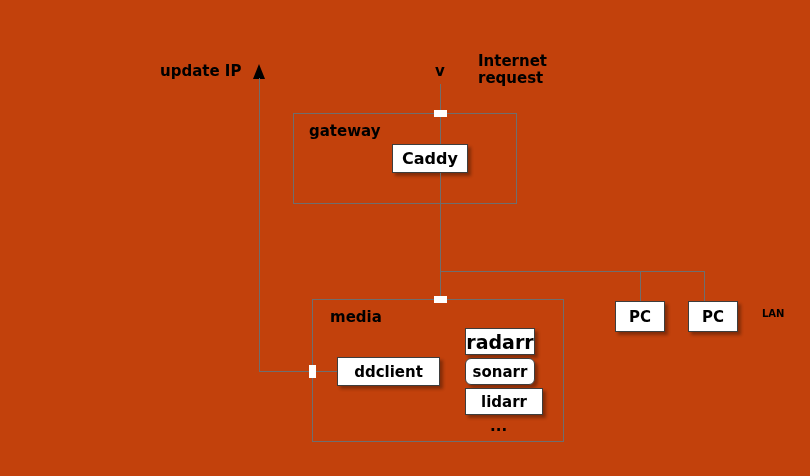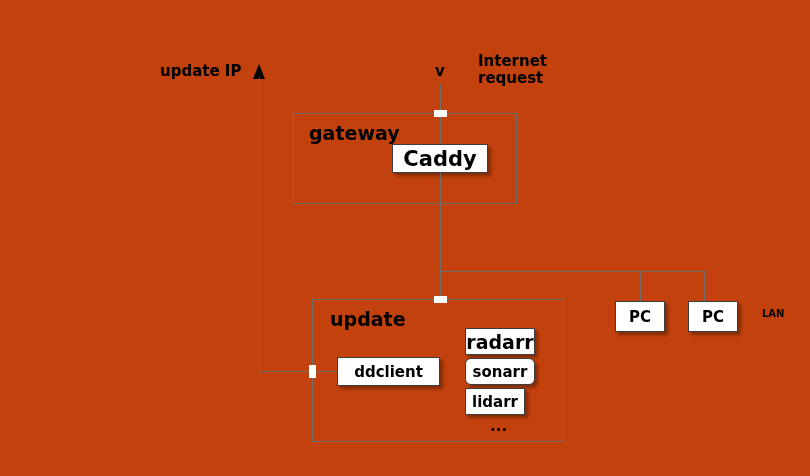--- a/index.html
+++ b/index.html
@@ -29,21 +29,21 @@
   .group {
     position: absolute;
     border: 1.6px solid #6e6e6e;
     background: transparent;
     box-sizing: border-box;
   }
   .group-title {
     position: absolute;
     color: #000000;
     font-weight: 700;
-    font-size: 19px;
+    font-size: 15px;
     white-space: pre;
   }
   
   .notch {
     position: absolute;
     background: #ffffff;
   }
 
   
   .node {
@@ -98,40 +98,40 @@
   <div class="wire-v" style="left:259px; top:78px; height:294px;"></div>
   <div class="wire-h" style="left:259px; top:371px; width:78px;"></div>
 
   <div class="wire-v" style="left:440px; top:84px; height:65px;"></div>
 
   <div class="group" style="left:293px; top:113px; width:224px; height:91px;"></div>
 
   <div class="notch" style="left:434px; top:110px; width:13px; height:7px;"></div>
   <div class="group-title" style="left:309px; top:122px;">gateway</div>
 
-  <div class="node" style="left:392px; top:144px; width:96px; height:29px; font-size:21px;">Caddy</div>
+  <div class="node" style="left:392px; top:144px; width:76px; height:29px; font-size:16px;">Caddy</div>
 
   <div class="wire-v" style="left:440px; top:173px; height:130px;"></div>
 
   <div class="wire-h" style="left:440px; top:271px; width:264px;"></div>
   <div class="wire-v" style="left:640px; top:271px; height:33px;"></div>
   <div class="wire-v" style="left:704px; top:271px; height:33px;"></div>
 
   <div class="node" style="left:615px; top:301px; width:50px; height:31px; font-size:15px;">PC</div>
   <div class="node" style="left:688px; top:301px; width:50px; height:31px; font-size:15px;">PC</div>
   <div class="label" style="left:762px; top:308px; font-size:10px;">LAN</div>
 
   <div class="group" style="left:312px; top:299px; width:252px; height:143px;"></div>
 
   <div class="notch" style="left:434px; top:296px; width:13px; height:7px;"></div>
 
   <div class="notch" style="left:309px; top:365px; width:7px; height:13px;"></div>
-  <div class="group-title" style="left:330px; top:308px;">update</div>
+  <div class="group-title" style="left:330px; top:308px;">media</div>
 
   <div class="node" style="left:337px; top:357px; width:103px; height:29px; font-size:15px;">ddclient</div>
 
   <div class="node" style="left:465px; top:328px; width:70px; height:27px; font-size:19px;">radarr</div>
   <div class="node" style="left:465px; top:358px; width:70px; height:27px; font-size:15px;border-radius:6px;">sonarr</div>
-  <div class="node" style="left:465px; top:388px; width:60px; height:27px; font-size:15px;">lidarr</div>
+  <div class="node" style="left:465px; top:388px; width:78px; height:27px; font-size:15px;">lidarr</div>
 
   <div class="label" style="left:490px; top:418px; font-size:15px;">...</div>
 
 </div>
 
 </body></html>

